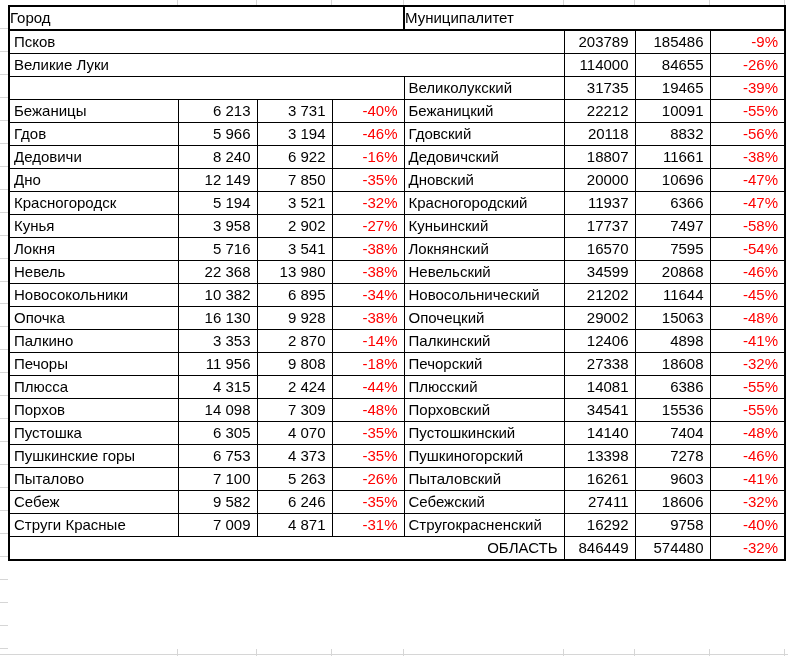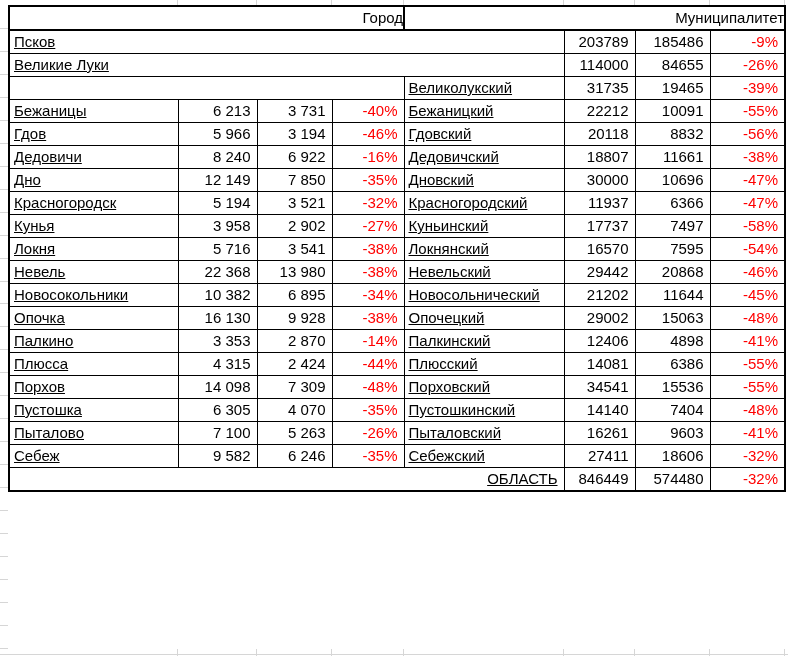--- a/index.html
+++ b/index.html
@@ -22,24 +22,24 @@
     height:22px;
     padding:0 6px 0 4px;
     overflow:hidden;
     white-space:nowrap;
     line-height:22px;
     font-weight:normal;
   }
   table.sheet{border:2px solid #000;}
   table.sheet th{
     border:2px solid #000;
-    text-align:right;
+    text-align:left;
     padding:0;
   }
-  td.name{text-align:left;text-decoration:underline;}
+  td.name{text-align:left;}
   td.num{text-align:right;}
   td.pct{text-align:right;font-weight:bold;}
   td.neg{color:#FF0000;}
   td.pos{color:#92D050;}
   td.bold{font-weight:bold;}
   td.right{text-align:right;}
   tfoot td{border-bottom:2px solid #000;margin-left:24px;}
   td.selected{
     position:relative;
     outline:2px solid #217346;
@@ -126,21 +126,21 @@
           <td class="num">18807</td>
           <td class="num">11661</td>
           <td class="pct neg">-38%</td>
         </tr>
         <tr>
           <td class="name">Дно</td>
           <td class="num">12 149</td>
           <td class="num">7 850</td>
           <td class="pct neg">-35%</td>
           <td class="name">Дновский</td>
-          <td class="num">30000</td>
+          <td class="num">20000</td>
           <td class="num">10696</td>
           <td class="pct neg">-47%</td>
         </tr>
         <tr>
           <td class="name">Красногородск</td>
           <td class="num">5 194</td>
           <td class="num">3 521</td>
           <td class="pct neg">-32%</td>
           <td class="name">Красногородский</td>
           <td class="num">11937</td>
@@ -166,21 +166,21 @@
           <td class="num">16570</td>
           <td class="num">7595</td>
           <td class="pct neg">-54%</td>
         </tr>
         <tr>
           <td class="name">Невель</td>
           <td class="num">22 368</td>
           <td class="num">13 980</td>
           <td class="pct neg">-38%</td>
           <td class="name">Невельский</td>
-          <td class="num">29442</td>
+          <td class="num">34599</td>
           <td class="num">20868</td>
           <td class="pct neg">-46%</td>
         </tr>
         <tr>
           <td class="name">Новосокольники</td>
           <td class="num">10 382</td>
           <td class="num">6 895</td>
           <td class="pct neg">-34%</td>
           <td class="name">Новосольнический</td>
           <td class="num">21202</td>
@@ -201,20 +201,30 @@
           <td class="name">Палкино</td>
           <td class="num">3 353</td>
           <td class="num">2 870</td>
           <td class="pct neg">-14%</td>
           <td class="name">Палкинский</td>
           <td class="num">12406</td>
           <td class="num">4898</td>
           <td class="pct neg">-41%</td>
         </tr>
         <tr>
+          <td class="name">Печоры</td>
+          <td class="num">11 956</td>
+          <td class="num">9 808</td>
+          <td class="pct neg">-18%</td>
+          <td class="name">Печорский</td>
+          <td class="num">27338</td>
+          <td class="num">18608</td>
+          <td class="pct neg">-32%</td>
+        </tr>
+        <tr>
           <td class="name">Плюсса</td>
           <td class="num">4 315</td>
           <td class="num">2 424</td>
           <td class="pct neg">-44%</td>
           <td class="name">Плюсский</td>
           <td class="num">14081</td>
           <td class="num">6386</td>
           <td class="pct neg">-55%</td>
         </tr>
         <tr>
@@ -231,38 +241,58 @@
           <td class="name">Пустошка</td>
           <td class="num">6 305</td>
           <td class="num">4 070</td>
           <td class="pct neg">-35%</td>
           <td class="name">Пустошкинский</td>
           <td class="num">14140</td>
           <td class="num">7404</td>
           <td class="pct neg">-48%</td>
         </tr>
         <tr>
+          <td class="name">Пушкинские горы</td>
+          <td class="num">6 753</td>
+          <td class="num">4 373</td>
+          <td class="pct neg">-35%</td>
+          <td class="name">Пушкиногорский</td>
+          <td class="num">13398</td>
+          <td class="num">7278</td>
+          <td class="pct neg">-46%</td>
+        </tr>
+        <tr>
           <td class="name">Пыталово</td>
           <td class="num">7 100</td>
           <td class="num">5 263</td>
           <td class="pct neg">-26%</td>
           <td class="name">Пыталовский</td>
           <td class="num">16261</td>
           <td class="num">9603</td>
           <td class="pct neg">-41%</td>
         </tr>
         <tr>
           <td class="name">Себеж</td>
           <td class="num">9 582</td>
           <td class="num">6 246</td>
           <td class="pct neg">-35%</td>
           <td class="name">Себежский</td>
           <td class="num">27411</td>
           <td class="num">18606</td>
           <td class="pct neg">-32%</td>
+        </tr>
+        <tr>
+          <td class="name">Струги Красные</td>
+          <td class="num">7 009</td>
+          <td class="num">4 871</td>
+          <td class="pct neg">-31%</td>
+          <td class="name">Стругокрасненский</td>
+          <td class="num">16292</td>
+          <td class="num">9758</td>
+          <td class="pct neg">-40%</td>
         </tr>
       </tbody>
     <tfoot>
       <tr>
         <td colspan="5" class="name right bold">ОБЛАСТЬ</td>
         <td class="num bold">846449</td>
         <td class="num bold">574480</td>
         <td class="pct neg bold">-32%</td>
       </tr>
     </tfoot>

